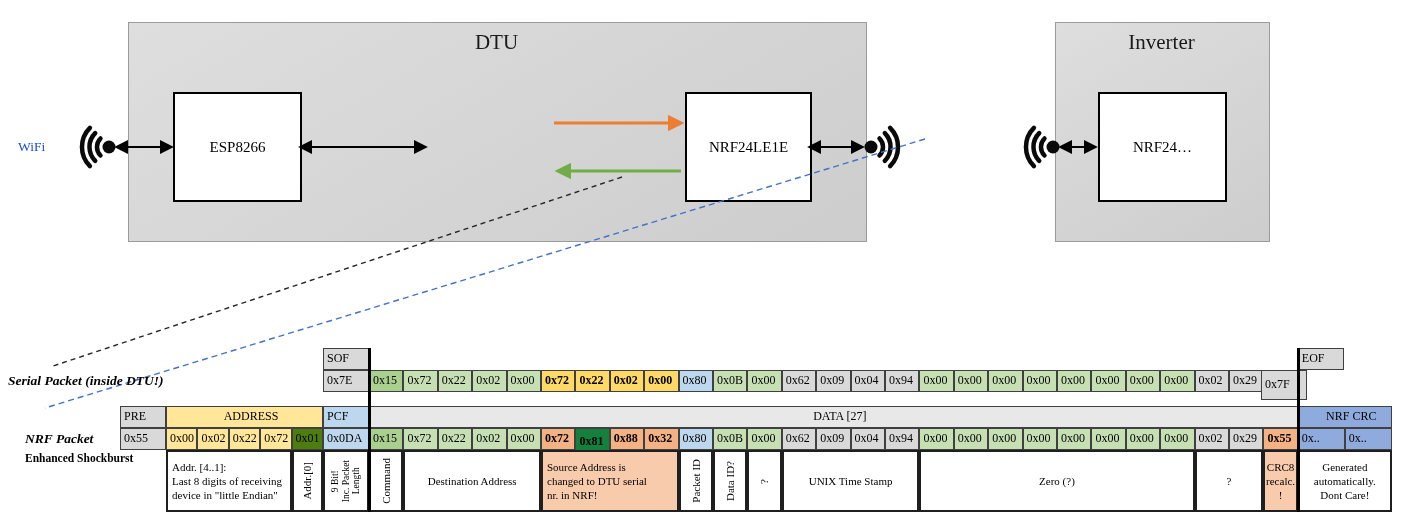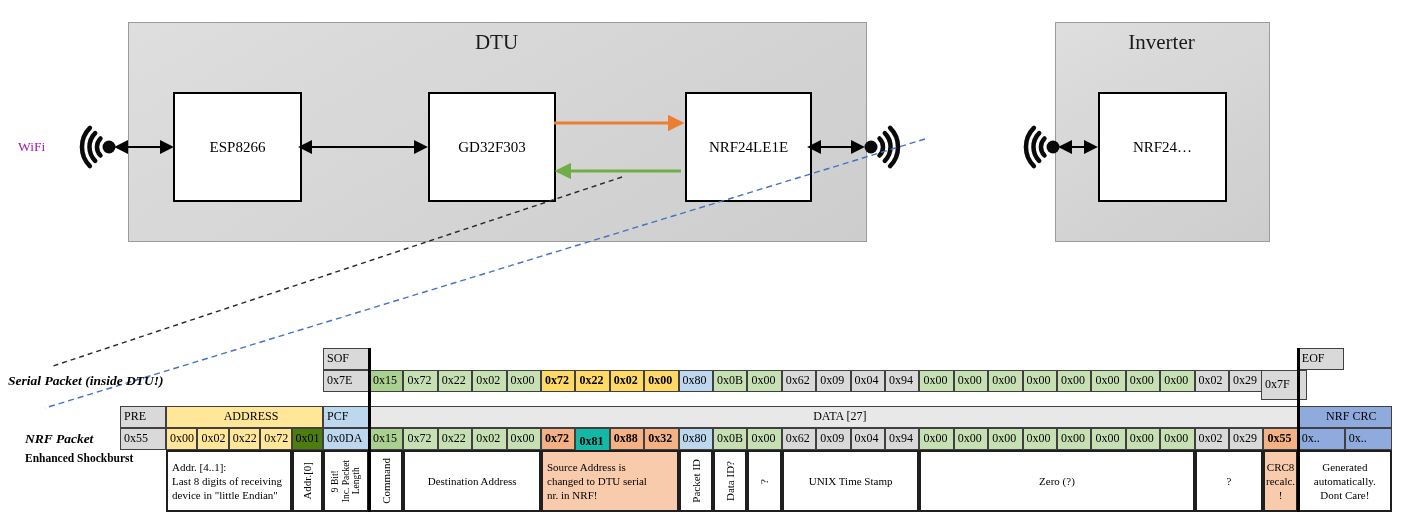--- a/index.html
+++ b/index.html
@@ -3,21 +3,21 @@
 <meta charset="utf-8">
 <style>
   html,body{margin:0;padding:0;background:#fff;}
   .canvas{position:relative;width:1406px;height:523px;background:#fff;overflow:hidden;
           font-family:Liberation Serif, serif;color:#000;}
   .groupbox{position:absolute;background:linear-gradient(150deg,#dedede 0%,#cdcdcd 100%);
             border:1px solid #9b9b9b;}
   .grouptitle{position:absolute;text-align:center;font-size:21px;color:#1a1a1a;}
   .comp{position:absolute;background:#fff;border:2px solid #000;display:flex;
         align-items:center;justify-content:center;font-size:15px;}
-  .wifi-label{position:absolute;left:18px;top:139px;font-size:13.5px;color:#a21caf;}
+  .wifi-label{position:absolute;left:18px;top:139px;font-size:13.5px;color:#1d4ed8;}
   #overlay{position:absolute;left:0;top:0;pointer-events:none;}
   #table-layer .cell{position:absolute;box-sizing:border-box;border:1px solid #404040;
         display:flex;align-items:center;padding-left:3px;font-size:12px;line-height:1.1;
         white-space:pre-line;background:#fff;}
   #table-layer .cell.center{justify-content:center;padding-left:13px;text-align:center;}
   #table-layer .cell.ann{border:2px solid #1f1f1f;font-size:11px;line-height:1.3;padding-left:4px;}
   #table-layer .cell.ann.center{padding-left:0;}
   .vtext{writing-mode:vertical-rl;transform:rotate(180deg);font-size:11px;line-height:1.12;
          white-space:pre-line;text-align:center;}
   .pkt-label{position:absolute;height:22px;display:flex;align-items:center;
@@ -30,21 +30,20 @@
 
 <div class="canvas">
 
   <div class="groupbox" style="left:128px;top:22px;width:737px;height:218px;"></div>
   <div class="grouptitle" style="left:128px;top:30px;width:737px;">DTU</div>
 
   <div class="groupbox" style="left:1055px;top:22px;width:213px;height:218px;"></div>
   <div class="grouptitle" style="left:1055px;top:30px;width:213px;">Inverter</div>
 
   <div class="comp" style="left:173px;top:92px;width:125px;height:106px;">ESP8266</div>
-  <div class="comp" style="left:428px;top:92px;width:124px;height:106px;">GD32F303</div>
   <div class="comp" style="left:685px;top:92px;width:123px;height:106px;">NRF24LE1E</div>
   <div class="comp" style="left:1098px;top:92px;width:125px;height:106px;">NRF24…</div>
 
   <div class="wifi-label">WiFi</div>
 
   <svg id="overlay" width="1406" height="523">
     <defs>
       <marker id="mB" viewBox="0 0 10 10" refX="8" refY="5" markerWidth="6.5" markerHeight="6.5" orient="auto-start-reverse">
         <path d="M0,0 L10,5 L0,10 z" fill="#000"></path>
       </marker>
@@ -130,21 +129,21 @@
       <div class="cell" style="left: 228.8px; top: 428px; width: 31.4px; height: 22px; background: rgb(255, 230, 153);">0x22</div>
       <div class="cell" style="left: 260.2px; top: 428px; width: 31.4px; height: 22px; background: rgb(255, 230, 153);">0x72</div>
       <div class="cell" style="left: 291.6px; top: 428px; width: 31.4px; height: 22px; background: #4d7c0f;">0x01</div>
       <div class="cell" style="left: 323px; top: 428px; width: 46px; height: 22px; background: rgb(189, 215, 238);">0x0DA</div>
       <div class="cell" style="left: 369px; top: 428px; width: 34.4px; height: 22px; background: rgb(169, 208, 142);">0x15</div>
       <div class="cell" style="left: 403.4px; top: 428px; width: 34.4px; height: 22px; background: rgb(198, 224, 180);">0x72</div>
       <div class="cell" style="left: 437.8px; top: 428px; width: 34.4px; height: 22px; background: rgb(198, 224, 180);">0x22</div>
       <div class="cell" style="left: 472.2px; top: 428px; width: 34.4px; height: 22px; background: rgb(198, 224, 180);">0x02</div>
       <div class="cell" style="left: 506.6px; top: 428px; width: 34.4px; height: 22px; background: rgb(198, 224, 180);">0x00</div>
       <div class="cell" style="left: 541px; top: 428px; width: 34.4px; height: 22px; background: rgb(244, 177, 131); font-weight: bold;">0x72</div>
-      <div class="cell" style="left: 575.4px; top: 428px; width: 34.4px; height: 28px; background: #14b8a6; font-weight: bold;">0x81</div>
+      <div class="cell" style="left: 575.4px; top: 428px; width: 34.4px; height: 28px; background: #15803d; font-weight: bold;">0x81</div>
       <div class="cell" style="left: 609.8px; top: 428px; width: 34.4px; height: 22px; background: rgb(244, 177, 131); font-weight: bold;">0x88</div>
       <div class="cell" style="left: 644.2px; top: 428px; width: 34.4px; height: 22px; background: rgb(244, 177, 131); font-weight: bold;">0x32</div>
       <div class="cell" style="left: 678.6px; top: 428px; width: 34.4px; height: 22px; background: rgb(189, 215, 238);">0x80</div>
       <div class="cell" style="left: 713px; top: 428px; width: 34.4px; height: 22px; background: rgb(198, 224, 180);">0x0B</div>
       <div class="cell" style="left: 747.4px; top: 428px; width: 34.4px; height: 22px; background: rgb(198, 224, 180);">0x00</div>
       <div class="cell" style="left: 781.8px; top: 428px; width: 34.4px; height: 22px; background: rgb(217, 217, 217);">0x62</div>
       <div class="cell" style="left: 816.2px; top: 428px; width: 34.4px; height: 22px; background: rgb(217, 217, 217);">0x09</div>
       <div class="cell" style="left: 850.6px; top: 428px; width: 34.4px; height: 22px; background: rgb(217, 217, 217);">0x04</div>
       <div class="cell" style="left: 885px; top: 428px; width: 34.4px; height: 22px; background: rgb(217, 217, 217);">0x94</div>
       <div class="cell" style="left: 919.4px; top: 428px; width: 34.4px; height: 22px; background: rgb(198, 224, 180);">0x00</div>

